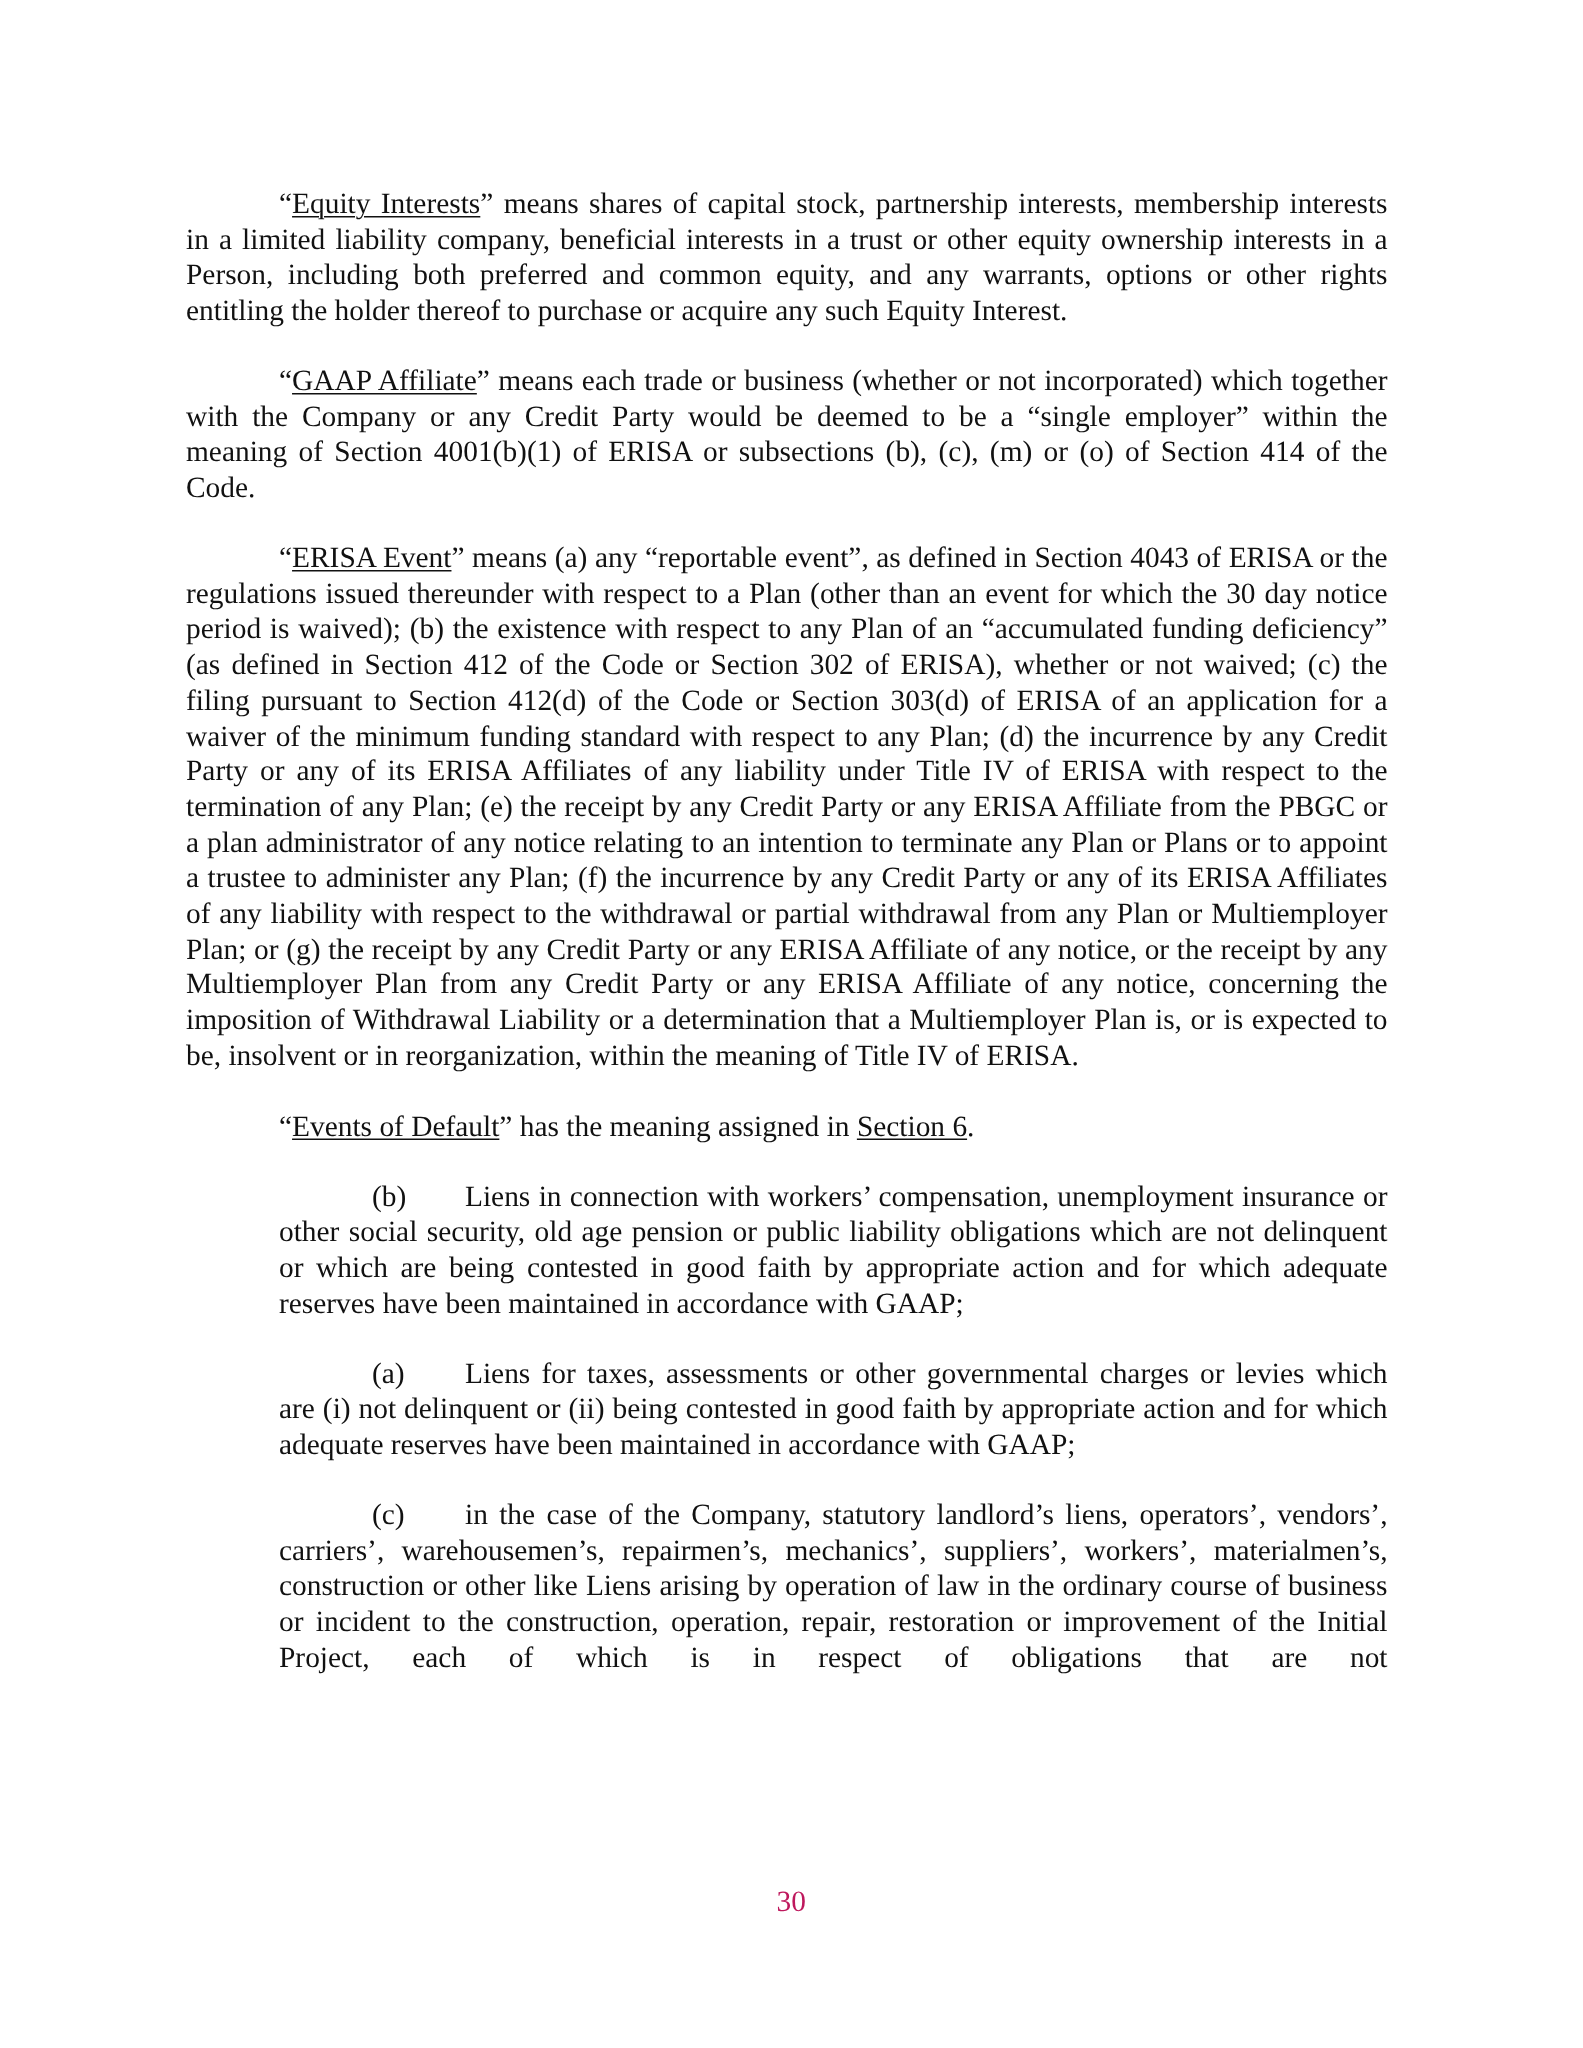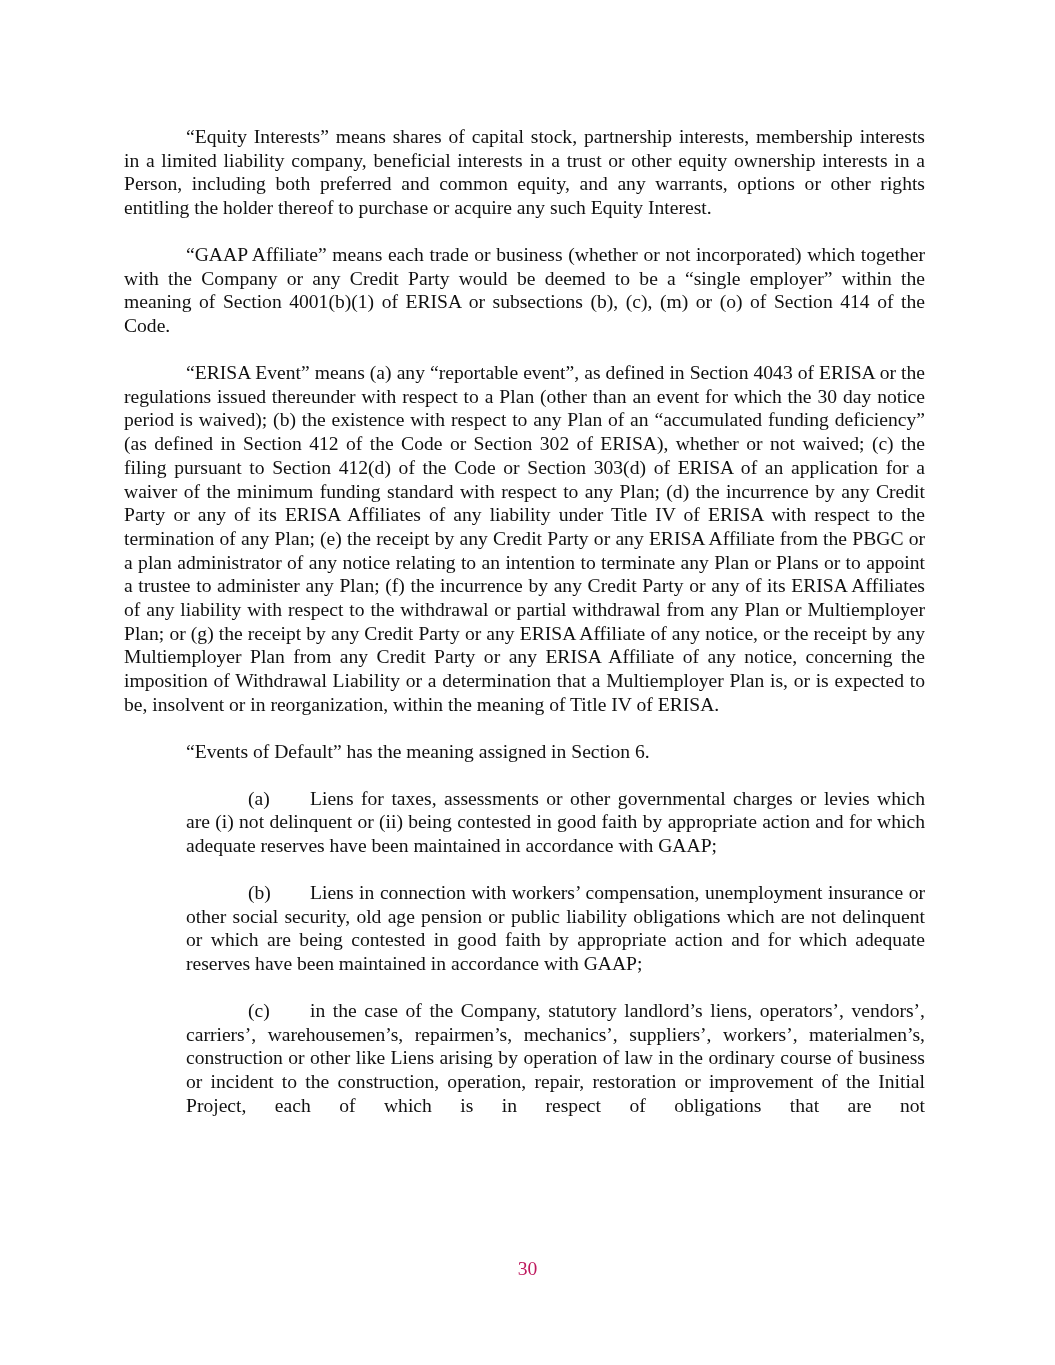--- a/index.html
+++ b/index.html
@@ -5,42 +5,42 @@
   html, body { margin: 0; padding: 0; background: #ffffff; }
   body { width: 1055px; height: 1365px; position: relative; overflow: hidden; }
   .page {
     position: absolute; left: 124px; top: 125px; width: 801px;
     font-family: "Liberation Serif", serif; font-size: 19.6px; line-height: 23.7px;
     color: #111111;
   }
   .para { text-align: justify; text-indent: 62px; margin: 0 0 23.2px 0; }
   .sub { margin-left: 62px; text-indent: 62px; text-align: justify; margin-bottom: 23.2px; }
   .sub .label { display: inline-block; width: 62px; text-indent: 0; }
-  .u { text-underline-offset: 2px; text-decoration-thickness: 1px; }
+  .u { text-decoration: underline; text-underline-offset: 2px; text-decoration-thickness: 1px; }
   .pagenum {
     position: absolute; top: 1258px; left: 0; width: 1055px; text-align: center;
     font-family: "Liberation Serif", serif; font-size: 19.6px; color: #be185d;
   }
 </style>
 </head>
 <body>
 
 <div class="page">
 
   <p class="para"><span>“</span><span class="u">Equity Interests</span><span>”</span><span> means shares of capital stock, partnership interests, membership interests in a limited liability company, beneficial interests in a trust or other equity ownership interests in a Person, including both preferred and common equity, and any warrants, options or other rights entitling the holder thereof to purchase or acquire any such Equity Interest.</span></p>
 
 
   <p class="para"><span>“</span><span class="u">GAAP Affiliate</span><span>”</span><span> means each trade or business (whether or not incorporated) which together with the Company or any Credit Party would be deemed to be a “single employer” within the meaning of Section 4001(b)(1) of ERISA or subsections (b), (c), (m) or (o) of Section 414 of the Code.</span></p>
 
   <p class="para"><span>“</span><span class="u">ERISA Event</span><span>”</span><span> means (a) any “reportable event”, as defined in Section 4043 of ERISA or the regulations issued thereunder with respect to a Plan (other than an event for which the 30 day notice period is waived); (b) the existence with respect to any Plan of an “accumulated funding deficiency” (as defined in Section 412 of the Code or Section 302 of ERISA), whether or not waived; (c) the filing pursuant to Section 412(d) of the Code or Section 303(d) of ERISA of an application for a waiver of the minimum funding standard with respect to any Plan; (d) the incurrence by any Credit Party or any of its ERISA Affiliates of any liability under Title IV of ERISA with respect to the termination of any Plan; (e) the receipt by any Credit Party or any ERISA Affiliate from the PBGC or a plan administrator of any notice relating to an intention to terminate any Plan or Plans or to appoint a trustee to administer any Plan; (f) the incurrence by any Credit Party or any of its ERISA Affiliates of any liability with respect to the withdrawal or partial withdrawal from any Plan or Multiemployer Plan; or (g) the receipt by any Credit Party or any ERISA Affiliate of any notice, or the receipt by any Multiemployer Plan from any Credit Party or any ERISA Affiliate of any notice, concerning the imposition of Withdrawal Liability or a determination that a Multiemployer Plan is, or is expected to be, insolvent or in reorganization, within the meaning of Title IV of ERISA.</span></p>
 
   <p class="para"><span>“</span><span class="u">Events of Default</span><span>”</span><span> has the meaning assigned in </span><span class="u">Section 6</span><span>.</span></p>
 
 
+  <p class="sub"><span class="label">(b)</span><span>Liens in connection with workers’ compensation, unemployment insurance or other social security, old age pension or public liability obligations which are not delinquent or which are being contested in good faith by appropriate action and for which adequate reserves have been maintained in accordance with GAAP;</span></p>
+
   <p class="sub"><span class="label">(a)</span><span>Liens for taxes, assessments or other governmental charges or levies which are (i) not delinquent or (ii) being contested in good faith by appropriate action and for which adequate reserves have been maintained in accordance with GAAP;</span></p>
-
-  <p class="sub"><span class="label">(b)</span><span>Liens in connection with workers’ compensation, unemployment insurance or other social security, old age pension or public liability obligations which are not delinquent or which are being contested in good faith by appropriate action and for which adequate reserves have been maintained in accordance with GAAP;</span></p>
 
   <p class="sub" style="text-align-last: justify;"><span class="label">(c)</span><span>in the case of the Company, statutory landlord’s liens, operators’, vendors’, carriers’, warehousemen’s, repairmen’s, mechanics’, suppliers’, workers’, materialmen’s, construction or other like Liens arising by operation of law in the ordinary course of business or incident to the construction, operation, repair, restoration or improvement of the Initial Project, each of which is in respect of obligations that are not</span></p>
 
 </div>
 
 <div class="pagenum">30</div>
 
 </body></html>

